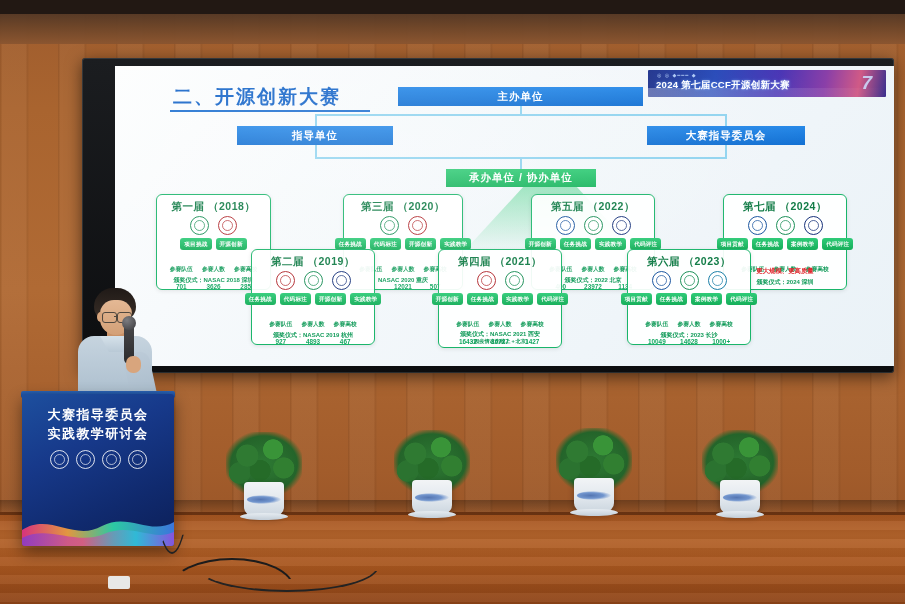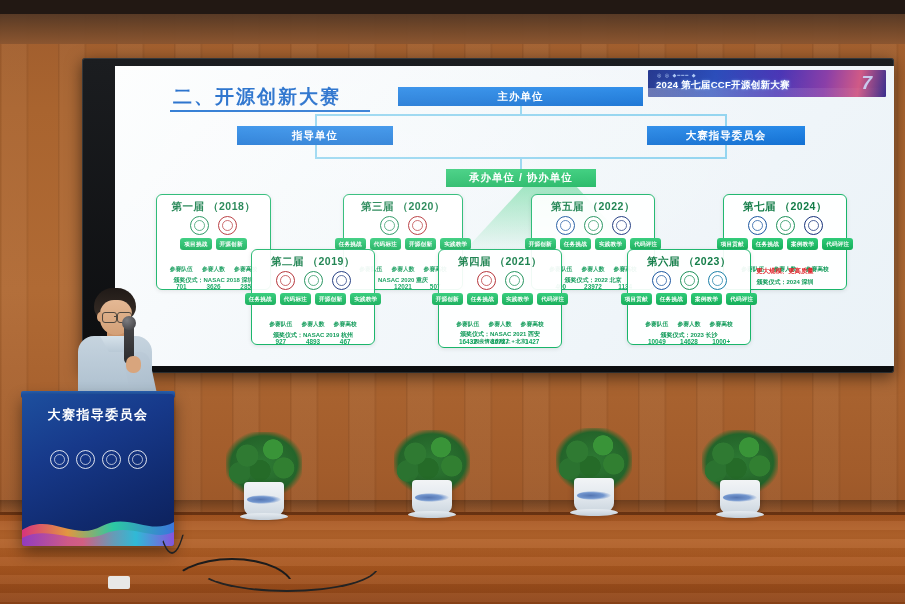--- a/index.html
+++ b/index.html
@@ -379,20 +379,21 @@
     <div class="spk-glass-br"></div>
     <div class="mic"></div>
     <div class="mic-head"></div>
     <div class="spk-hand"></div>
   </div>
 
   <div class="lect-side"></div>
   <div class="lect-top"></div>
   <div class="lect">
     <div class="lect-t1">大赛指导委员会</div>
+    <div class="lect-t2">实践教学研讨会</div>
     <div class="lect-logos">
       <span class="lect-logo"></span>
       <span class="lect-logo"></span>
       <span class="lect-logo"></span>
       <span class="lect-logo"></span>
     </div>
     <div class="lect-wave">
       <svg width="152" height="44" viewBox="0 0 152 44">
         <defs>
           <linearGradient id="wv1" x1="0" y1="0" x2="1" y2="0">

